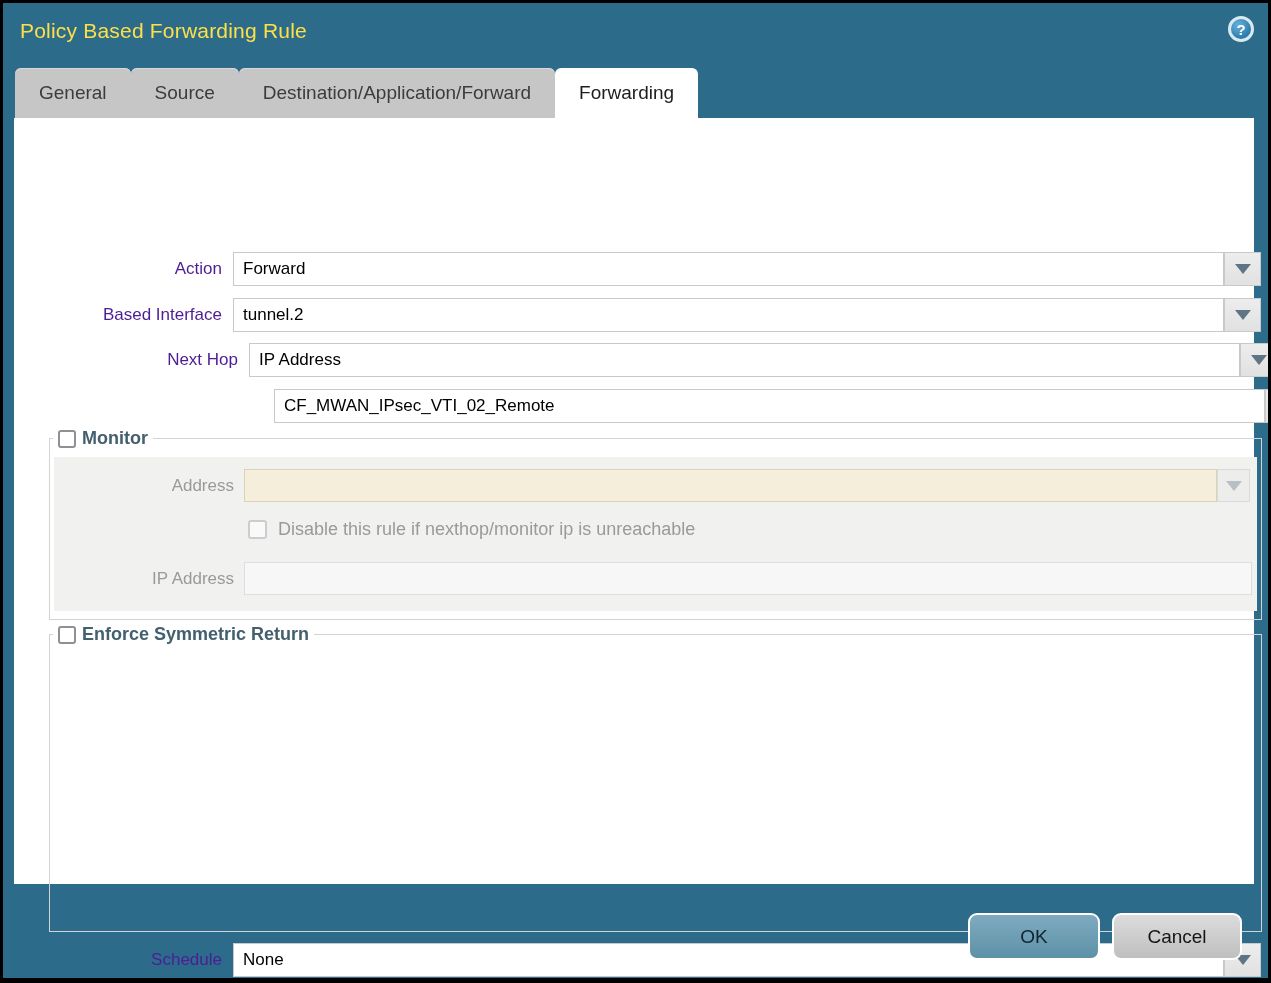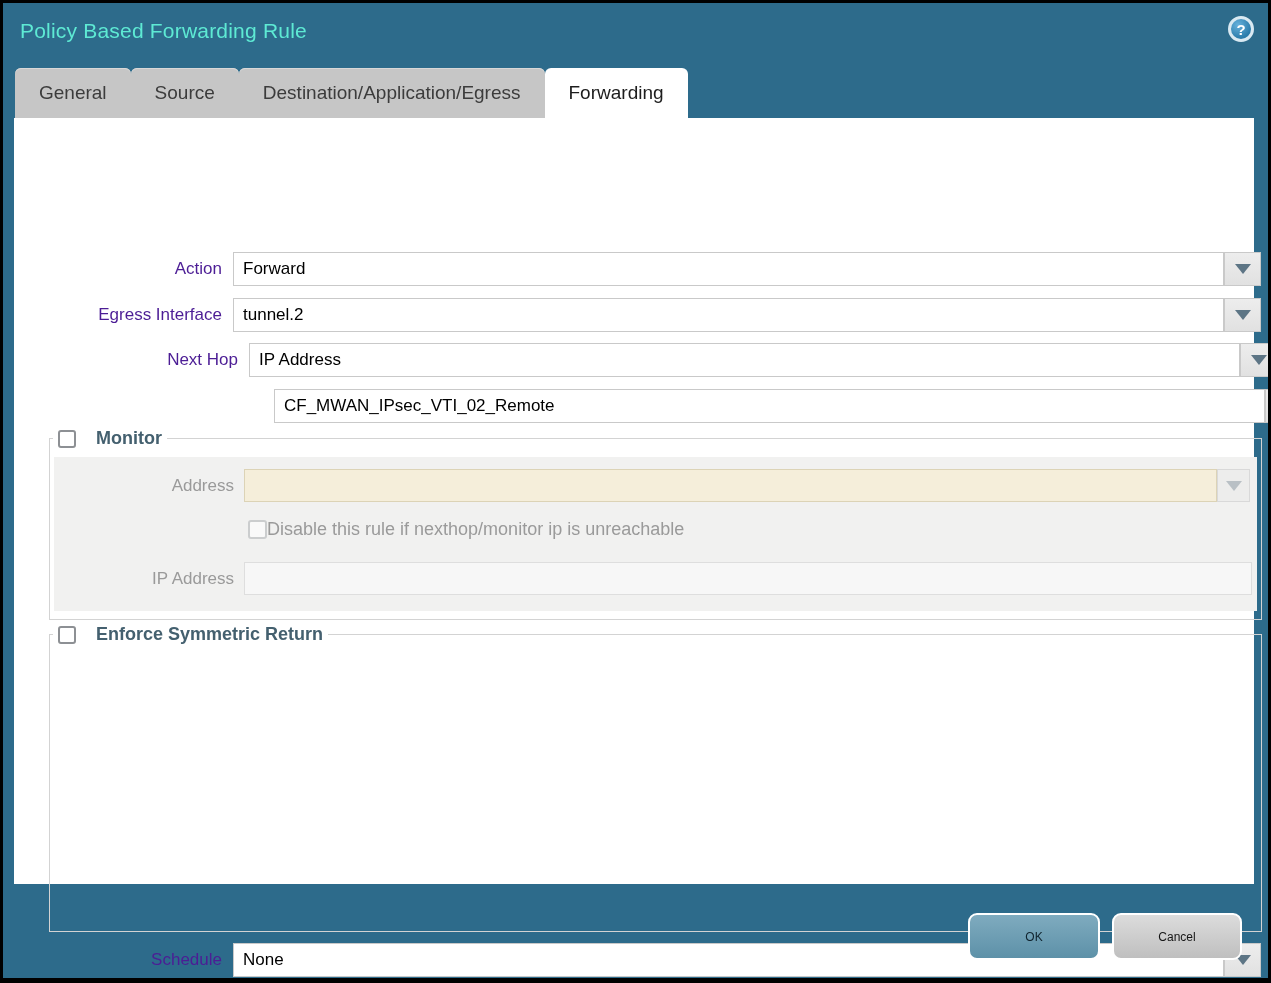--- a/index.html
+++ b/index.html
@@ -1,18 +1,18 @@
 <!DOCTYPE html>
 <html><head>
 <meta charset="utf-8">
 <style>
   html,body{margin:0;padding:0;background:#555;}
   *{box-sizing:border-box;font-family:"Liberation Sans",sans-serif;}
   .dialog{position:relative;width:1271px;height:983px;background:#2d6b8b;border:3px solid #000;border-bottom-width:5px;overflow:hidden;}
-  .title{position:absolute;left:17px;top:16px;color:#5eead4;font-size:21px;letter-spacing:.2px;}
+  .title{position:absolute;left:17px;top:16px;color:#fde047;font-size:21px;letter-spacing:.2px;}
   .help{position:absolute;right:14px;top:13px;width:26px;height:26px;border-radius:50%;
         background:radial-gradient(circle at 35% 30%,#66b1dc,#2b7cab 70%);border:3px solid #d9e9f2;
         color:#fff;font-weight:bold;font-size:15px;display:flex;align-items:center;justify-content:center;cursor:pointer;}
   
   .tabs{position:absolute;left:12px;top:65px;display:flex;height:50px;}
   .tab{height:50px;display:flex;align-items:center;padding:0 24px;background:#c6c6c6;color:#3c3c3c;
        font-size:19px;border-radius:6px 6px 0 0;cursor:pointer;box-shadow:inset 0 1px 0 #d8d8d8;}
   .tab.active{background:#fff;color:#1d1d1d;box-shadow:none;}
   
   .content{position:absolute;left:11px;top:115px;width:1240px;height:766px;background:#fff;}
@@ -20,34 +20,34 @@
   .row .lbl{position:absolute;left:0;top:0;width:208px;height:34px;line-height:34px;text-align:right;
             font-size:17px;color:#4c1d95;}
   .field{position:absolute;left:219px;top:0;width:991px;height:34px;border:1px solid #c9c9c9;background:#fff;
          font-size:17px;color:#000;line-height:32px;padding-left:9px;cursor:text;}
   .ddbtn{position:absolute;left:1210px;top:0;width:37px;height:34px;background:linear-gradient(#ededed,#e1e1e1);
          border:1px solid #c9c9c9;display:flex;align-items:center;justify-content:center;cursor:pointer;}
   .tri{width:0;height:0;border-left:8px solid transparent;border-right:8px solid transparent;border-top:10px solid #5d7585;}
   .tri.dis{border-top-color:#b9c0c5;}
   
   fieldset{position:absolute;left:35px;margin:0;padding:0;border:1px solid #d3d3d3;width:1213px;}
-  legend{display:flex;align-items:center;gap:20px;padding:0 5px;margin-left:3px;
+  legend{display:flex;align-items:center;gap:6px;padding:0 5px;margin-left:3px;
          color:#44606f;font-weight:bold;font-size:18px;}
   .cb{width:18px;height:18px;border:2px solid #8d9094;border-radius:3px;background:#fff;cursor:pointer;flex:0 0 auto;}
   .cb.dis{border-color:#cbcdce;background:#f9f9f9;cursor:default;}
   .fs-monitor{top:310px;height:192px;}
   .fs-esr{top:506px;height:308px;}
   .panel{position:relative;margin:8px 4px 4px 4px;height:154px;background:#f1f1f0;}
   .panel .plbl{position:absolute;left:0;width:180px;height:33px;line-height:33px;text-align:right;
                font-size:17px;color:#9a9a9a;}
   .pfield{position:absolute;left:190px;height:33px;border:1px solid #ddd;}
   .profile-field{top:12px;width:973px;background:#f5eeda;border-color:#dcd3b6;}
   .profile-dd{position:absolute;left:1163px;top:12px;width:33px;height:33px;background:#ededec;border:1px solid #d9d9d9;
               display:flex;align-items:center;justify-content:center;}
-  .disrow{position:absolute;left:194px;top:60px;display:flex;align-items:center;height:24px;}
+  .disrow{position:absolute;left:194px;top:60px;display:flex;align-items:center;gap:11px;height:24px;}
   .disrow .cb{width:19px;height:19px;}
   .disrow .txt{font-size:18px;color:#9a9a9a;}
   .ip-field{top:105px;width:1008px;background:#f7f7f7;border-color:#dedede;}
   
   .esr-table{margin:10px 4px 0 4px;border:1px solid #a6aaad;}
   .esr-head{height:48px;background:#b1b5b8;border-bottom:1px solid #a0a4a7;color:#fdfdfd;font-size:18px;
             line-height:48px;padding-left:14px;}
   .esr-body{height:155px;background:#f1f1f1;}
   .esr-foot{height:44px;background:#b1b5b8;display:flex;align-items:center;padding-left:12px;gap:26px;}
   .esr-strip{height:8px;background:#e9ebeb;}
@@ -55,54 +55,54 @@
   .btn-mini .ic{width:20px;height:20px;border-radius:4px;display:flex;align-items:center;justify-content:center;
                 font-weight:bold;font-size:16px;line-height:1;}
   .ic-add{background:#fafaf4;border:1px solid #b8bba0;color:#7d9b3e;}
   .ic-del{background:#dfe1e2;border:1px solid #c4c7c9;color:#9c5353;}
   .btn-mini .t{font-size:18px;color:#fff;}
   .btn-mini.disabled{cursor:default;}
   .btn-mini.disabled .t{color:#c9cdcf;}
   
   .row-schedule{top:825px;}
   
-  .btn{position:absolute;top:910px;height:47px;border:2px solid #fff;border-radius:9px;font-size:12px;
+  .btn{position:absolute;top:910px;height:47px;border:2px solid #fff;border-radius:9px;font-size:19px;
        display:flex;align-items:center;justify-content:center;cursor:pointer;}
   .btn-ok{left:965px;width:132px;background:linear-gradient(#7fabbf,#5d91a8);color:#10242f;}
   .btn-cancel{left:1109px;width:130px;background:linear-gradient(#dcdcdc,#bfbfbf);color:#151515;}
   
   .row-action{top:134px;} .row-egress{top:180px;} .row-nexthop{top:225px;} .row-nhaddr{top:271px;}
 </style>
 </head>
 <body>
 
 <div class="dialog">
 
   <div class="title">Policy Based Forwarding Rule</div>
   <div class="help">?</div>
 
   <div class="tabs">
     <div class="tab">General</div>
     <div class="tab">Source</div>
-    <div class="tab">Destination/Application/Egress</div>
+    <div class="tab">Destination/Application/Forward</div>
     <div class="tab active">Forwarding</div>
   </div>
 
   <div class="content">
 
     <div class="row row-action" style="left:0;width:1247px;">
       <div class="lbl">Action</div>
       <div class="field">Forward</div>
       <div class="ddbtn">
           <div class="tri"></div>
         </div>
     </div>
 
     <div class="row row-egress" style="left:0;width:1247px;">
-      <div class="lbl">Egress Interface</div>
+      <div class="lbl">Based Interface</div>
       <div class="field">tunnel.2</div>
       <div class="ddbtn">
           <div class="tri"></div>
         </div>
     </div>
 
     <div class="row row-nexthop" style="left:16px;width:1247px;">
       <div class="lbl">Next Hop</div>
       <div class="field">IP Address</div>
       <div class="ddbtn">

